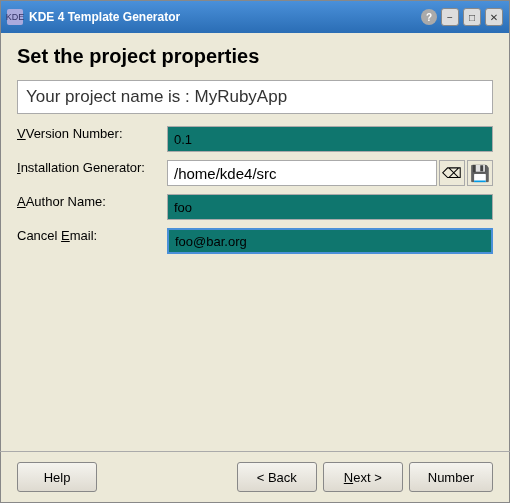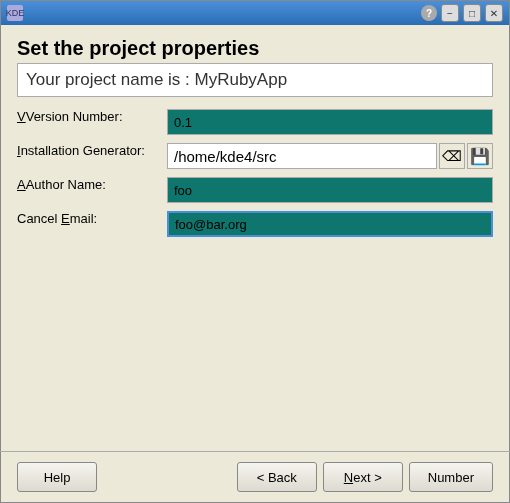--- a/index.html
+++ b/index.html
@@ -29,21 +29,21 @@
       flex-direction: column;
     }
 
     .title-bar {
       background: linear-gradient(to bottom, #4a90d9, #2a6db5);
       color: white;
       padding: 4px 6px;
       display: flex;
       align-items: center;
       justify-content: space-between;
-      height: 24px;
+      height: 32px;
       flex-shrink: 0;
     }
 
     .title-bar-left {
       display: flex;
       align-items: center;
       gap: 6px;
     }
 
     .title-bar-icon {
@@ -88,21 +88,21 @@
       display: flex;
       flex-direction: column;
       padding: 12px 16px;
       background: #ece9d8;
     }
 
     .page-title {
       font-size: 20px;
       font-weight: bold;
       color: #000;
-      margin-bottom: 3px;
+      margin-bottom: 12px;
     }
 
     .info-box {
       border: 1px solid #aaa;
       background: white;
       padding: 6px 8px;
       margin-bottom: 12px;
       font-size: 17px;
       color: #333;
     }
@@ -226,20 +226,21 @@
 </head>
 <body>
 
 <div class="window">
 
   <div class="title-bar">
     <div class="title-bar-left">
       <div class="title-bar-icon">
         <span style="font-size:9px;color:#336;">KDE</span>
       </div>
+      <span class="title-bar-title">KDE 4 Template Generator</span>
     </div>
     <div class="title-bar-controls">
       <div class="title-help">
         <span>?</span>
       </div>
       <div class="title-btn">
         <span>−</span>
       </div>
       <div class="title-btn">
         <span>□</span>

